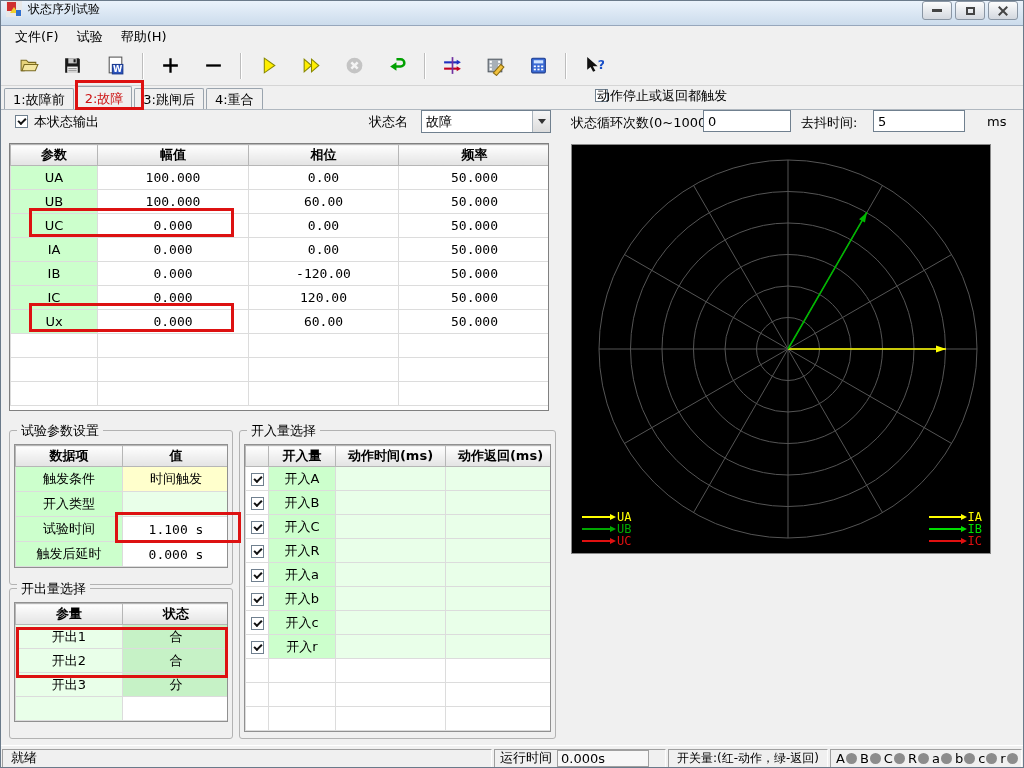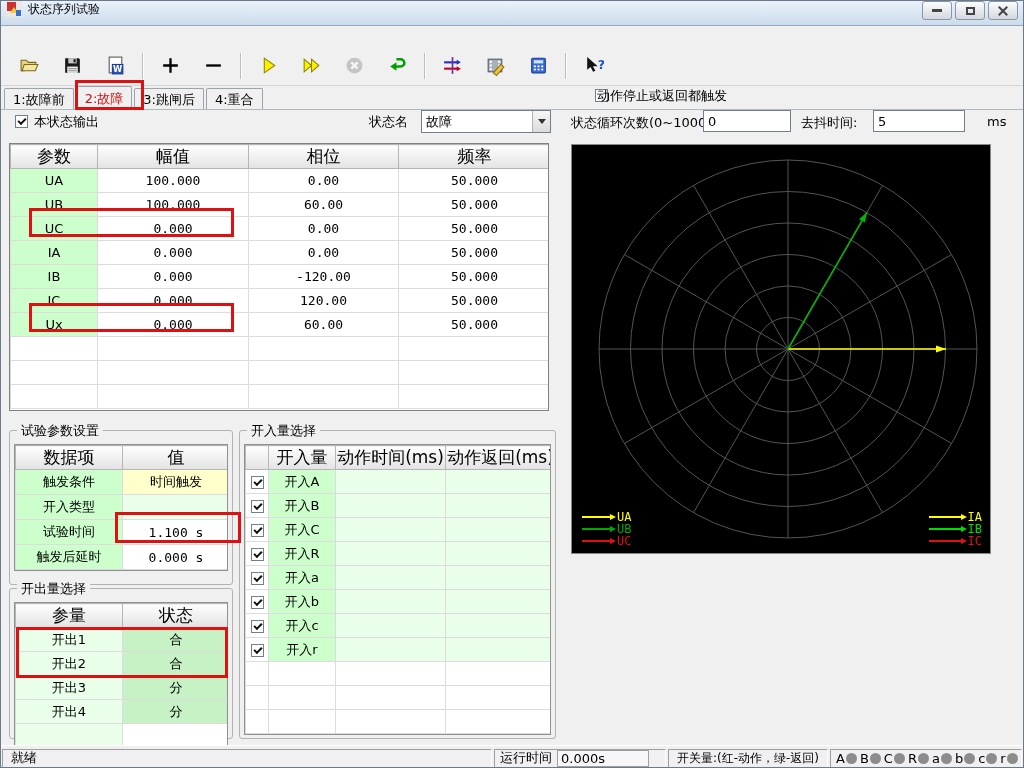--- a/index.html
+++ b/index.html
@@ -42,22 +42,22 @@
   .field{position:absolute;border:1px solid #70808f;background:#fff;font:13px "DejaVu Sans","Liberation Sans",sans-serif;
     padding:1px 4px;box-sizing:border-box;}
   .combo{position:absolute;border:1px solid #70808f;background:#fff;display:flex;align-items:center;box-sizing:border-box;}
   .combo .ctext{flex:1;padding-left:4px;}
   .combo .carrow{width:17px;align-self:stretch;background:linear-gradient(#f6f6f6,#dcdcdc);
     border-left:1px solid #aab4bd;display:flex;align-items:center;justify-content:center;}
   .carrow i{width:0;height:0;border:4px solid transparent;border-top:5px solid #333;margin-top:4px;}
   
   .tblwrap{position:absolute;border:1px solid #808080;background:#fff;overflow:hidden;box-sizing:border-box;}
   table.grid{border-collapse:collapse;table-layout:fixed;width:100%;}
-  .grid th{background:linear-gradient(#fefefe,#e3e3e3);border:1px solid #b6b6b6;font-weight:normal;
-    font-size:17px;height:20px;padding:0;overflow:hidden;white-space:nowrap;}
+  .grid th{background:linear-gradient(#fefefe,#e3e3e3);border:1px solid #b6b6b6;font-weight:bold;
+    font-size:13px;height:20px;padding:0;overflow:hidden;white-space:nowrap;}
   .grid td{border:1px solid #dcdcdc;font-size:13px;text-align:center;height:23px;padding:0;
     overflow:hidden;white-space:nowrap;}
   td.num{font-family:"DejaVu Sans Mono","Liberation Mono",monospace;font-size:13px;}
   td.green{background:#ccffcc;} td.palegreen{background:#e9ffe9;} td.midgreen{background:#c6f2c6;}
   td.yellow{background:#ffffcc;} td.white{background:#fff;}
   
   .groupbox{position:absolute;border:1px solid #b2b2b2;border-radius:3px;box-sizing:border-box;}
   .gtitle{position:absolute;top:-9px;left:7px;background:#f0f0f0;padding:0 4px;font-size:13px;}
   .gb-table{position:absolute;left:4px;top:13px;right:4px;border:1px solid #909090;background:#fff;overflow:hidden;}
   
@@ -101,20 +101,25 @@
         </span>
       <span class="winbtn">
           <span class="g-max"></span>
         </span>
       <span class="winbtn">
           <span class="g-close"></span>
         </span>
     </span>
   </div>
 
+  <div class="menubar" id="menubar">
+      <div class="menu-item">文件(F)</div>
+      <div class="menu-item">试验</div>
+      <div class="menu-item">帮助(H)</div>
+    </div>
   <div class="toolbar" id="toolbar">
       <div class="tbtn">
         <svg viewBox="0 0 20 20">
           <path d="M2 15V5h5l2 2h7v2H7l-2 6z" fill="#e6d27a" stroke="#7a6a20"></path>
           <path d="M5 9h13l-2.5 6H2.8z" fill="#f4e6a0" stroke="#7a6a20"></path>
         </svg>
       </div>
       <div class="tbtn">
         <svg viewBox="0 0 20 20">
           <path d="M3 3h13l1 1v13H3z" fill="#1a1a1a"></path>
@@ -355,24 +360,20 @@
             <tr style="height:24px">
               <td class="palegreen">开出1</td>
               <td class="midgreen">合</td>
             </tr>
             <tr style="height:24px">
               <td class="palegreen">开出2</td>
               <td class="midgreen">合</td>
             </tr>
             <tr style="height:24px">
               <td class="palegreen">开出3</td>
-              <td class="midgreen">分</td>
-            </tr>
-            <tr style="height:24px">
-              <td class="palegreen">开出4</td>
               <td class="midgreen">分</td>
             </tr>
             <tr style="height:10px">
               <td class="palegreen"></td>
               <td class="white"></td>
             </tr>
           </tbody>
         </table>
       </div>
   </div>

